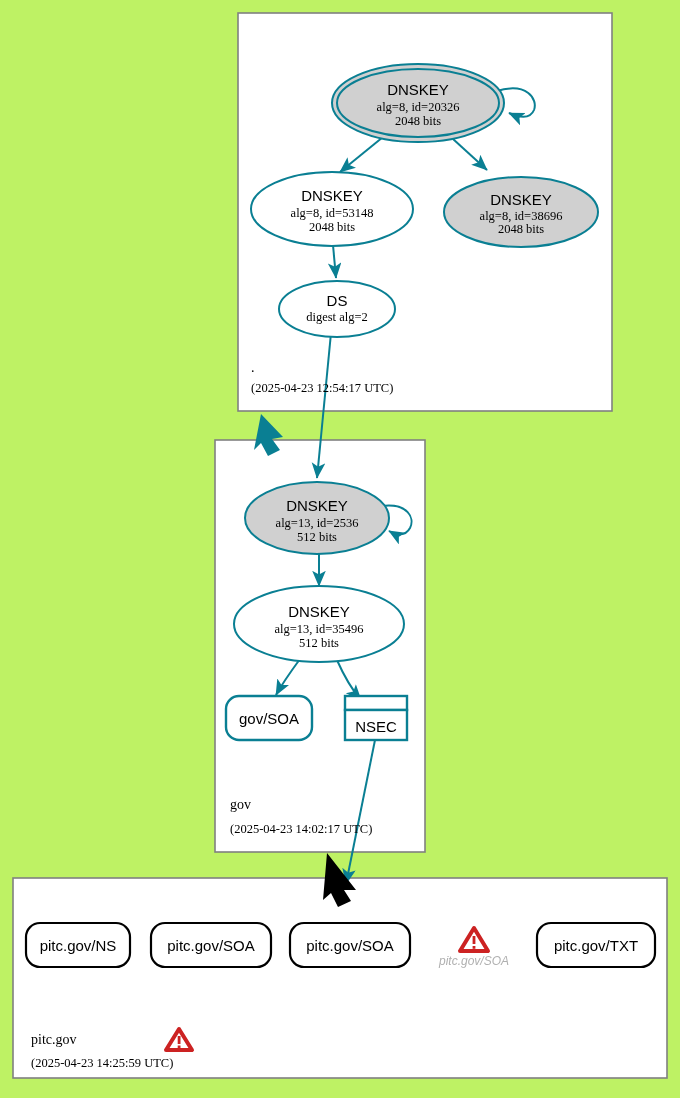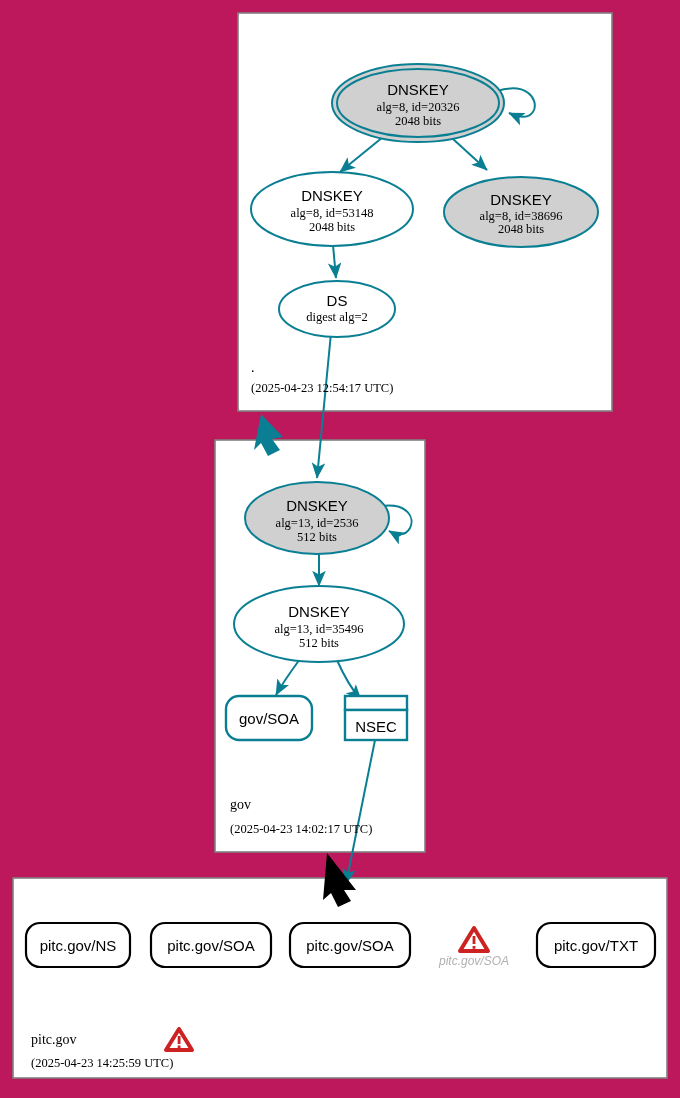--- a/index.html
+++ b/index.html
@@ -4,21 +4,21 @@
 <style>
   html, body {
     margin: 0;
     padding: 0;
     background: #ffffff;
   }
   #canvas {
     position: relative;
     width: 680px;
     height: 1098px;
-    background: #be185d;
+    background: #bef264;
     overflow: hidden;
     font-family: "Liberation Sans", sans-serif;
   }
   svg.layer {
     position: absolute;
     left: 0;
     top: 0;
     width: 680px;
     height: 1098px;
   }

